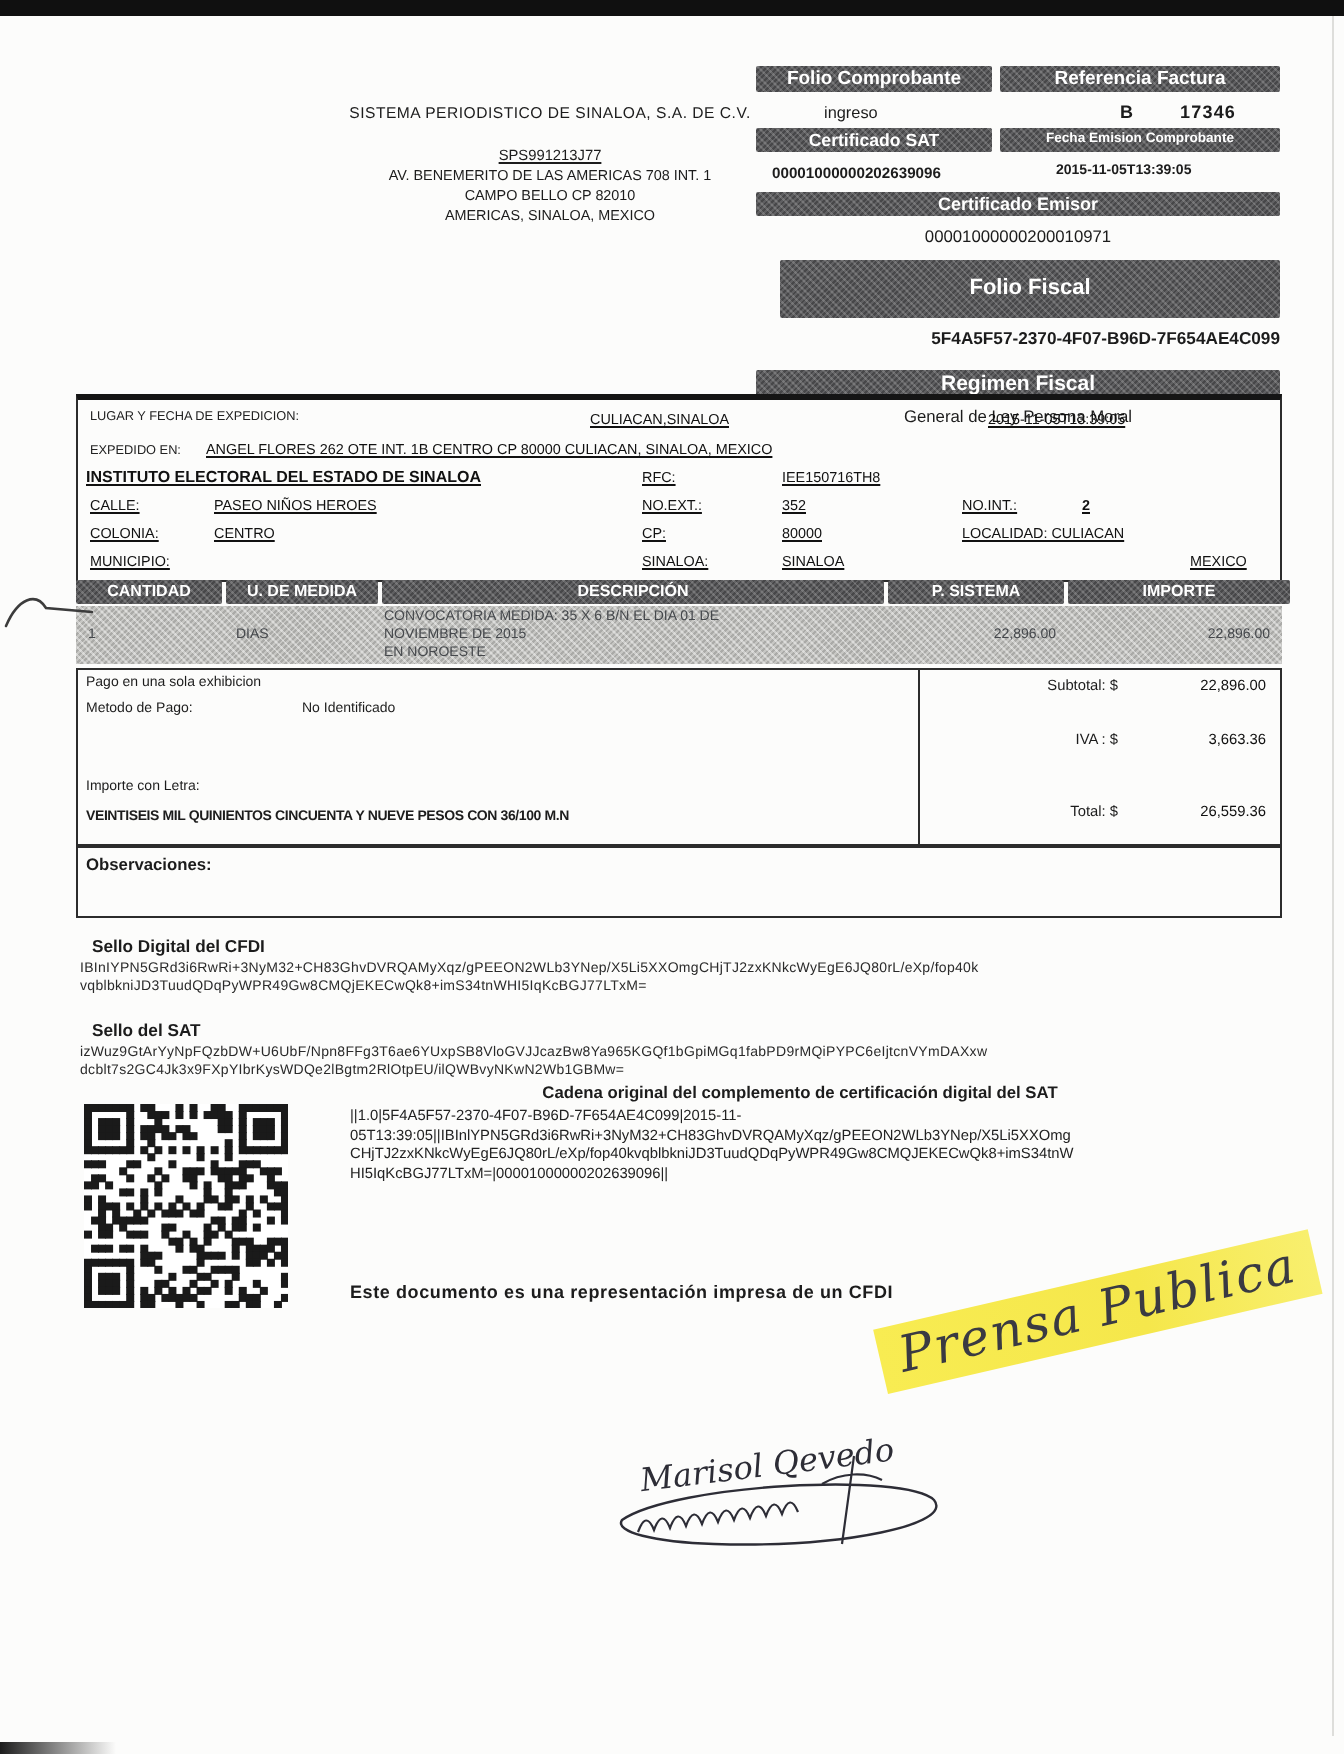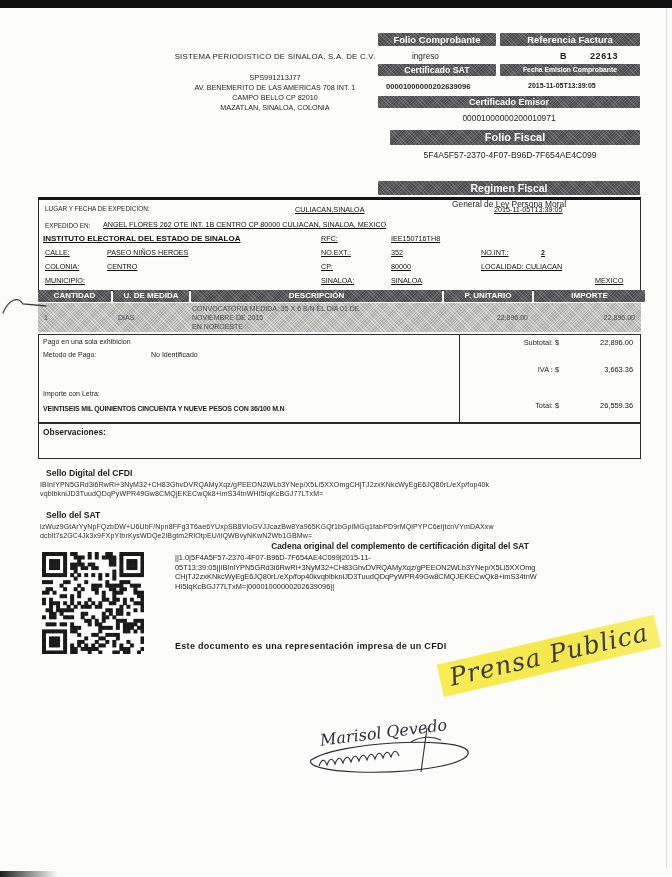--- a/index.html
+++ b/index.html
@@ -29,48 +29,48 @@
 <body>
 
 <div class="page">
 
   <div class="abs" style="left:0;top:0;width:672px;height:8px;background:#101010;"></div>
   <div class="abs" style="left:0;top:871px;width:58px;height:6px;background:linear-gradient(90deg,#1c1c1c,rgba(28,28,28,0));"></div>
   <div class="abs" style="left:666px;top:8px;width:1px;height:860px;background:#dededb;"></div>
 
   <div class="abs" style="left:140px;top:52px;width:270px;text-align:center;">
     <div style="font-size:7.8px;letter-spacing:.25px;">SISTEMA PERIODISTICO DE SINALOA, S.A. DE C.V.</div>
-    <div style="font-size:7.4px;margin-top:12px;">SPS991213J77</div>
+    <div style="font-size:7.4px;margin-top:12px;text-decoration:underline;">SPS991213J77</div>
     <div style="font-size:7.2px;margin-top:1px;">AV. BENEMERITO DE LAS AMERICAS 708 INT. 1</div>
     <div style="font-size:7.2px;margin-top:1px;">CAMPO BELLO CP 82010</div>
-    <div style="font-size:7.2px;margin-top:1px;">MAZATLAN, SINALOA, COLONIA</div>
+    <div style="font-size:7.2px;margin-top:1px;">AMERICAS, SINALOA, MEXICO</div>
   </div>
 
   <div class="abs" style="left:378px;top:33px;width:262px;">
     <div class="fr">
       <div class="gbar" style="width:118px;height:13px;font-size:9.5px;">Folio Comprobante</div>
       <div class="gbar" style="flex:1;height:13px;font-size:9.5px;">Referencia Factura</div>
     </div>
     <div style="position:relative;height:16px;">
       <span class="abs" style="left:34px;top:4px;font-size:8.2px;">ingreso</span>
       <span class="abs b" style="left:182px;top:3px;font-size:9px;">B</span>
-      <span class="abs b" style="left:212px;top:3px;font-size:9px;letter-spacing:.6px;">22613</span>
+      <span class="abs b" style="left:212px;top:3px;font-size:9px;letter-spacing:.6px;">17346</span>
     </div>
     <div class="fr">
       <div class="gbar" style="width:118px;height:12px;font-size:8.8px;">Certificado SAT</div>
       <div class="gbar" style="flex:1;height:12px;font-size:6.8px;">Fecha Emision Comprobante</div>
     </div>
     <div style="position:relative;height:18px;">
       <span class="abs b" style="left:8px;top:4px;font-size:7.6px;">00001000000202639096</span>
       <span class="abs b" style="left:150px;top:4px;font-size:7px;">2015-11-05T13:39:05</span>
     </div>
     <div class="gbar" style="height:12px;font-size:9px;">Certificado Emisor</div>
     <div style="text-align:center;font-size:8.4px;padding:5px 0 7px 0;">00001000000200010971</div>
-    <div class="gbar" style="height:15px;font-size:11px;margin-left:12px;">Folio Fiscal</div>
-    <div style="text-align:center;font-size:8.6px;padding:5px 0 21px 2px;">5F4A5F57-2370-4F07-B96D-7F654AE4C099</div>
+    <div class="gbar" style="height:29px;font-size:11px;margin-left:12px;">Folio Fiscal</div>
+    <div style="text-align:right;font-size:8.6px;padding:5px 0 11px 2px;font-weight:bold;">5F4A5F57-2370-4F07-B96D-7F654AE4C099</div>
     <div class="gbar" style="height:14px;font-size:10.5px;">Regimen Fiscal</div>
     <div style="text-align:center;font-size:8.4px;padding:4px 0 0 0;">General de Ley Persona Moral</div>
   </div>
 
   <div class="abs box" style="left:38px;top:197px;width:601px;height:90px;border-top:3px solid #151515;">
     <div class="rowline" style="top:5px;">
       <span class="abs lbl" style="left:6px;">LUGAR Y FECHA DE EXPEDICION:</span>
       <span class="abs val" style="left:256px;">CULIACAN,SINALOA</span>
       <span class="abs val" style="left:455px;">2015-11-05T13:39:05</span>
     </div>
@@ -103,21 +103,21 @@
       <span class="abs val" style="left:282px;">SINALOA:</span>
       <span class="abs val" style="left:352px;">SINALOA</span>
       <span class="abs val" style="left:556px;">MEXICO</span>
     </div>
   </div>
 
   <div class="abs" style="left:38px;top:290px;width:607px;display:flex;gap:2px;height:12px;">
     <div class="gbar" style="width:73px;font-size:8px;">CANTIDAD</div>
     <div class="gbar" style="width:76px;font-size:8px;">U. DE MEDIDA</div>
     <div class="gbar" style="width:251px;font-size:8px;">DESCRIPCIÓN</div>
-    <div class="gbar" style="width:88px;font-size:8px;">P. UNITARIO</div>
+    <div class="gbar" style="width:88px;font-size:8px;">P. SISTEMA</div>
     <div class="gbar" style="flex:1;font-size:8px;">IMPORTE</div>
   </div>
 
   <div class="abs rowtex" style="left:38px;top:303px;width:603px;height:29px;color:#45484c;">
     <span class="abs" style="left:6px;top:11px;font-size:7px;">1</span>
     <span class="abs" style="left:80px;top:11px;font-size:7px;">DIAS</span>
     <span class="abs" style="left:154px;top:2px;font-size:7px;">CONVOCATORIA MEDIDA: 35 X 6 B/N EL DIA 01 DE</span>
     <span class="abs" style="left:154px;top:11px;font-size:7px;">NOVIEMBRE DE 2015</span>
     <span class="abs" style="left:154px;top:20px;font-size:7px;">EN NOROESTE</span>
     <span class="abs" style="left:420px;top:11px;width:70px;font-size:7px;text-align:right;">22,896.00</span>

